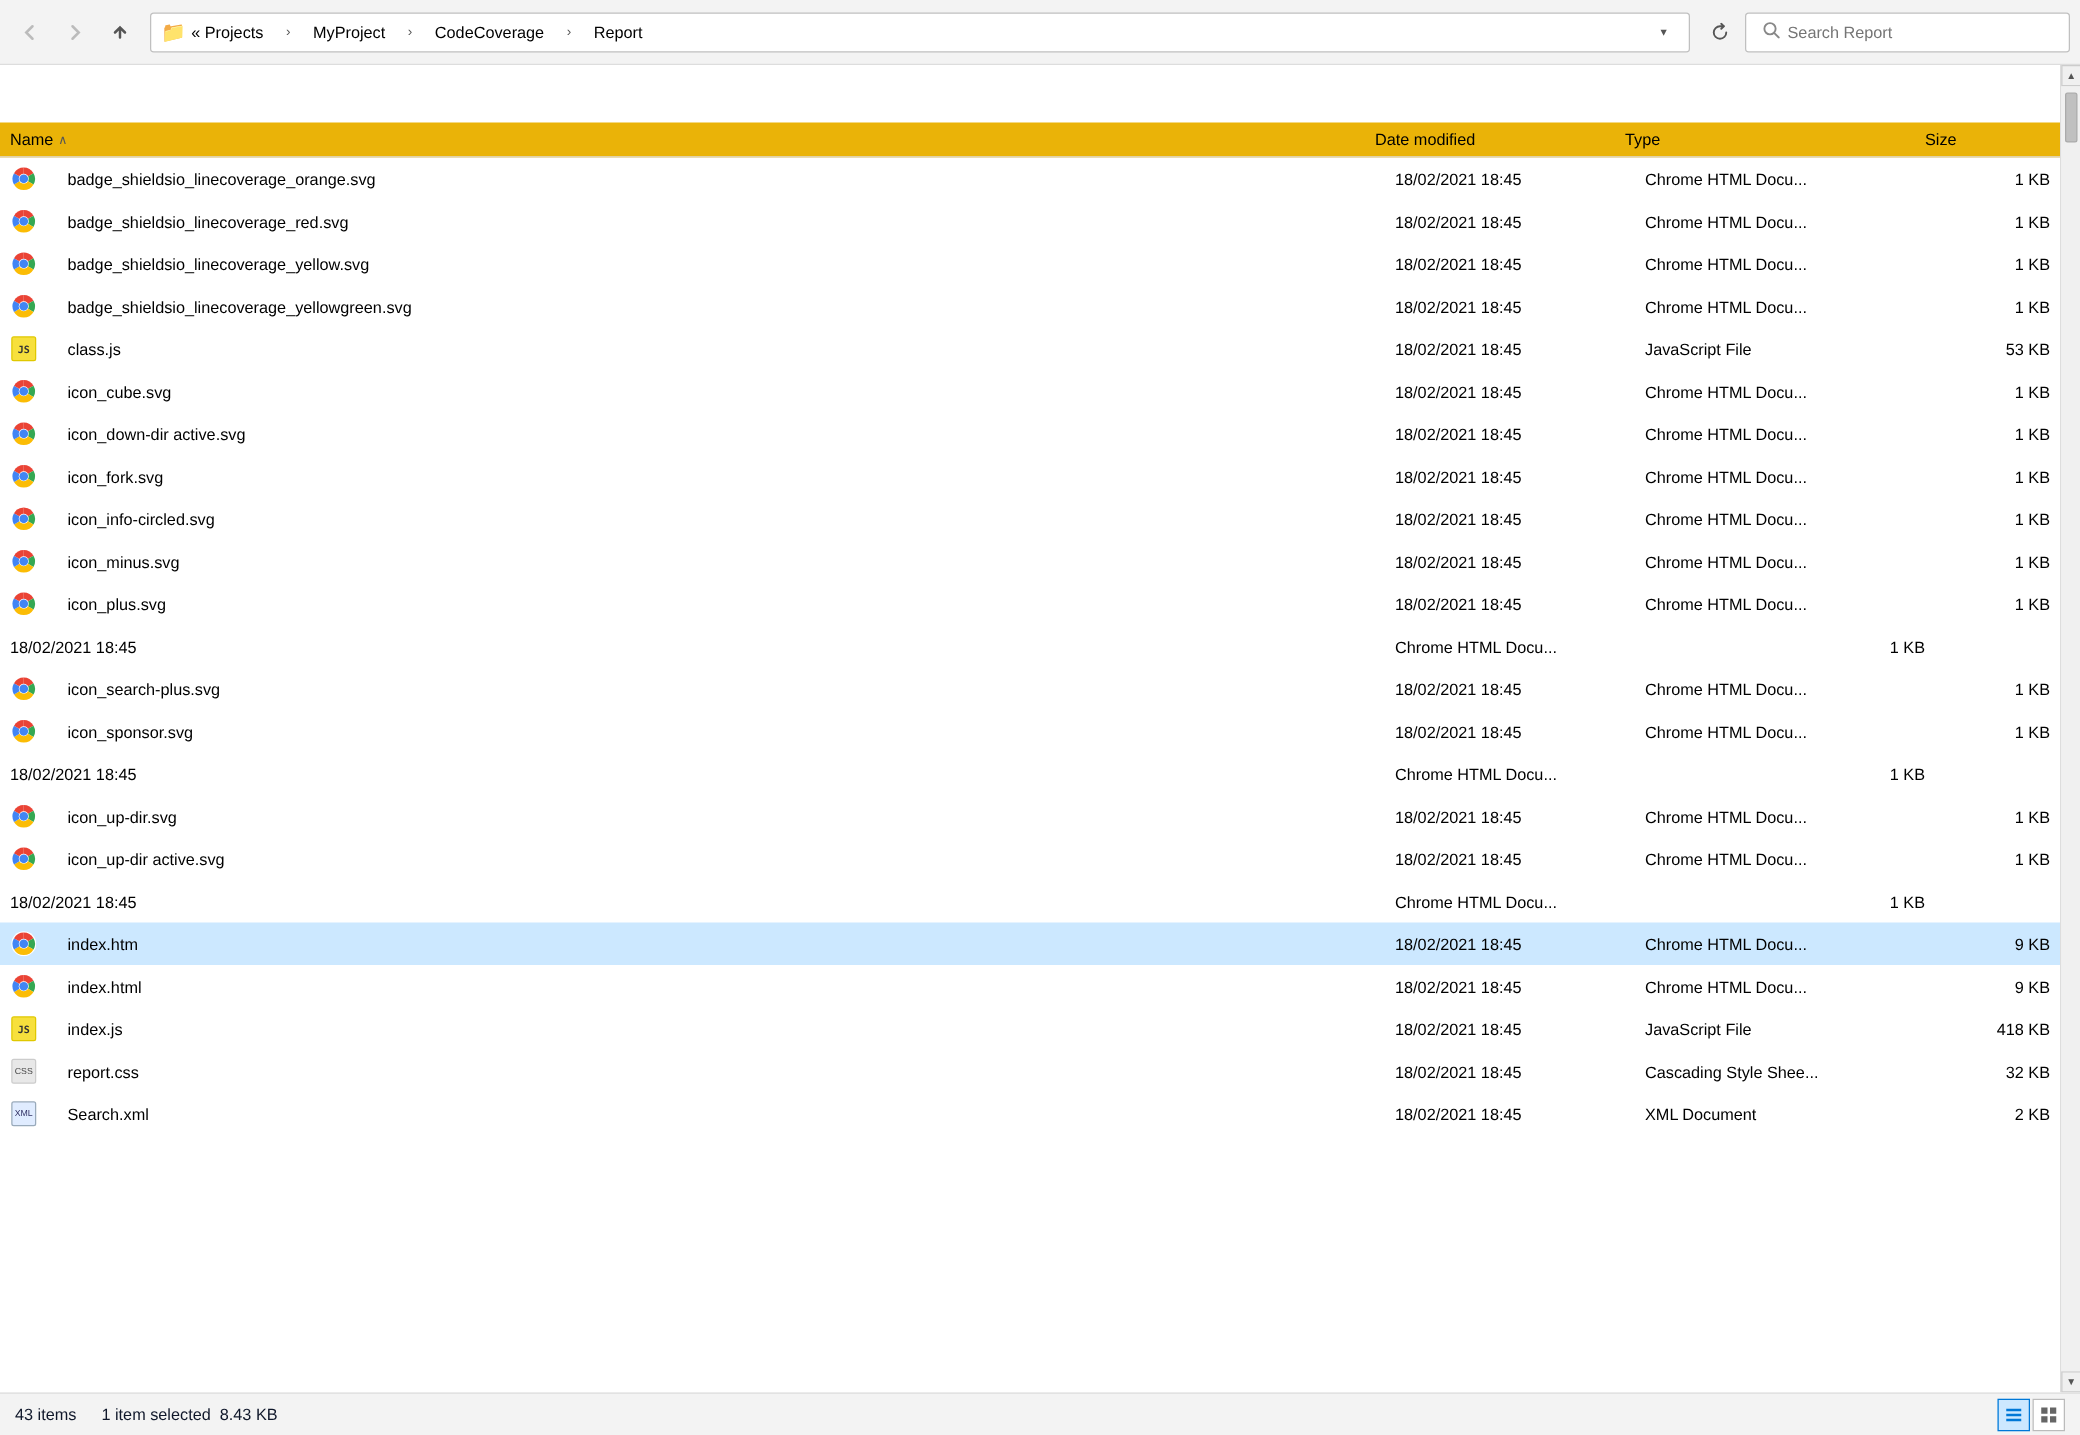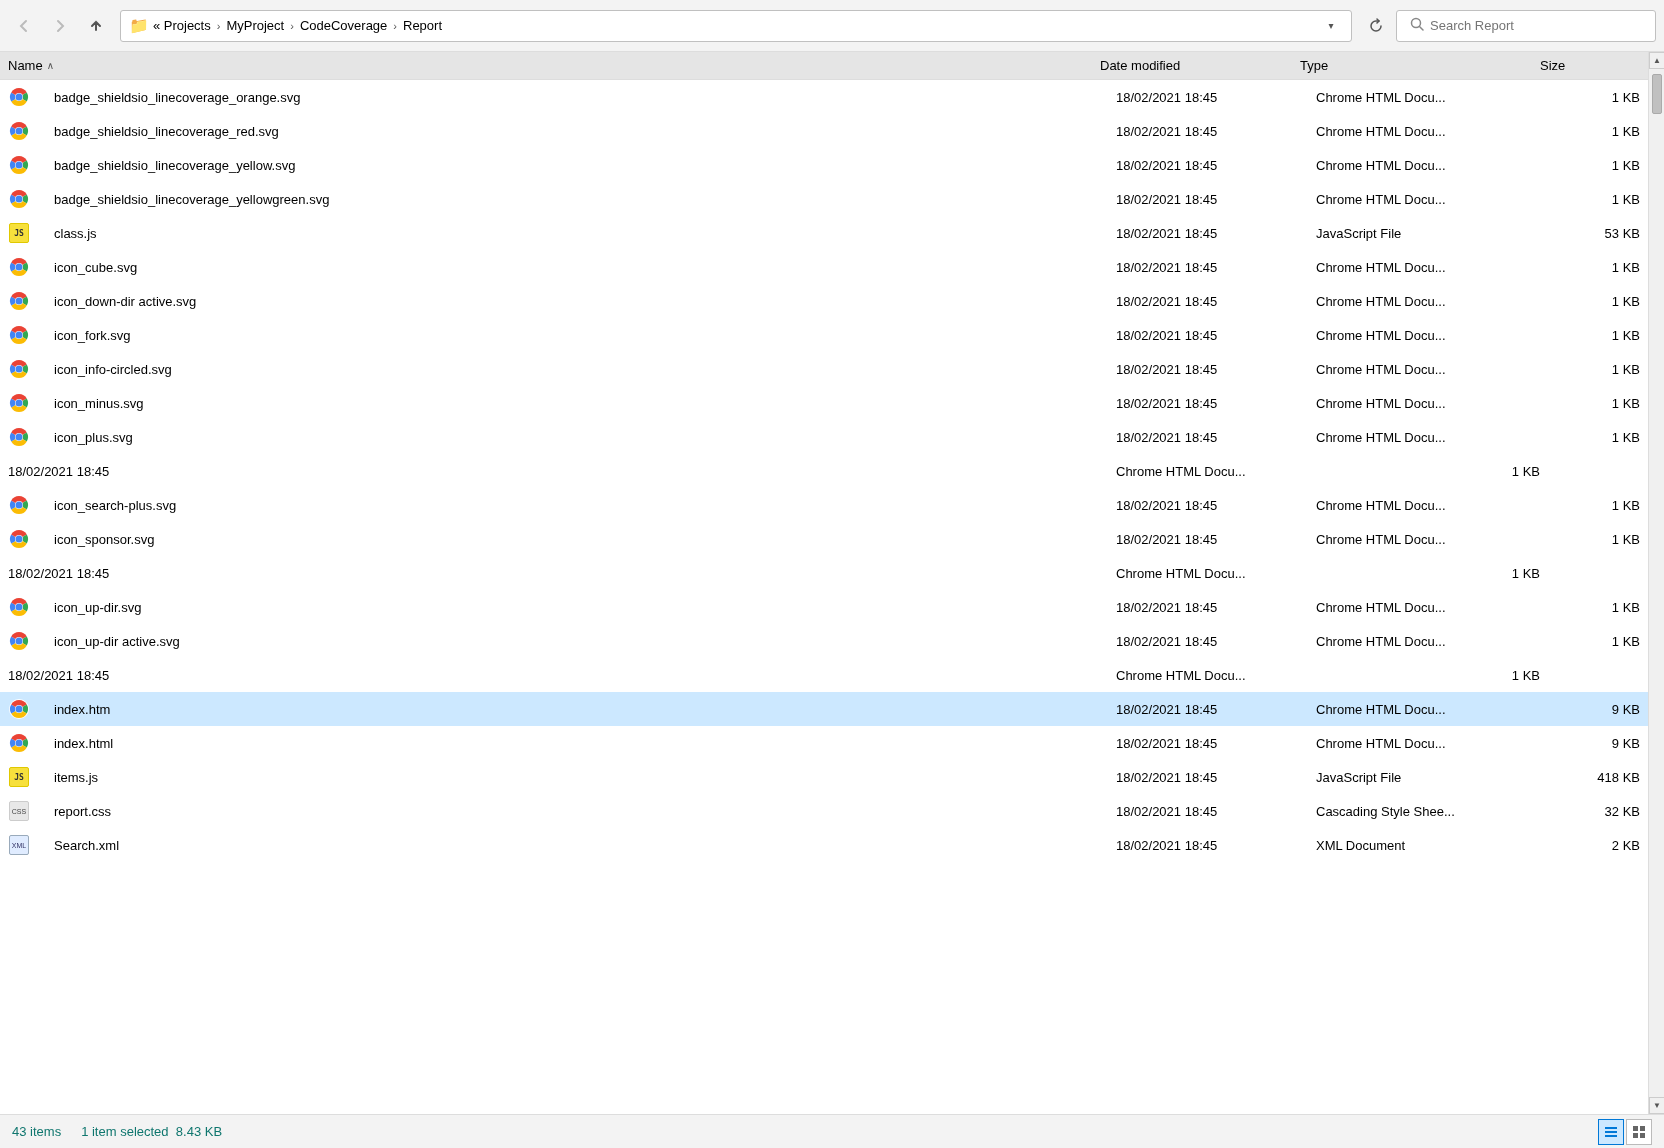--- a/index.html
+++ b/index.html
@@ -61,21 +61,21 @@
     }
 
     .address-folder-icon {
       font-size: 16px;
       color: #e8a000;
     }
 
     .address-path {
       display: flex;
       align-items: center;
-      gap: 4px;
+      gap: 16px;
       font-size: 13px;
       color: #000;
     }
 
     .address-path span { cursor: pointer; }
     .address-chevron { color: #555; font-size: 11px; margin: 0 2px; }
 
     .address-dropdown {
       width: 24px;
       height: 24px;
@@ -134,26 +134,27 @@
       display: flex;
       flex-direction: column;
       overflow: hidden;
       position: relative;
     }
 
     
     .col-headers {
       display: grid;
       grid-template-columns: 1fr 200px 240px 100px 16px;
-      background: #e5e5e5;
+      background: #eab308;
       border-bottom: 1px solid #ddd;
       height: 28px;
       align-items: center;
       padding: 0 8px;
       position: relative;
+      margin-top: 46px;
     }
 
     .col-header {
       font-size: 13px;
       color: #000;
       cursor: pointer;
       user-select: none;
       display: flex;
       align-items: center;
       gap: 4px;
@@ -206,21 +207,21 @@
     
     .status-bar {
       height: 34px;
       background: #f3f3f3;
       border-top: 1px solid #ddd;
       display: flex;
       align-items: center;
       padding: 0 12px;
       gap: 20px;
       font-size: 13px;
-      color: #0f766e;
+      color: #0f172a;
     }
 
     .status-bar .spacer { flex: 1; }
 
     .view-buttons {
       display: flex;
       gap: 2px;
     }
 
     .view-btn {
@@ -795,21 +796,21 @@
       </div>
       <div class="col-date">18/02/2021 18:45</div>
       <div class="col-type">Chrome HTML Docu...</div>
       <div class="col-size">9 KB</div>
     </div>
         <div class="file-row">
       <div class="file-name-cell">
         <div class="file-icon">
               <div class="js-icon">JS</div>
             </div>
-        <span>items.js</span>
+        <span>index.js</span>
       </div>
       <div class="col-date">18/02/2021 18:45</div>
       <div class="col-type">JavaScript File</div>
       <div class="col-size">418 KB</div>
     </div>
         <div class="file-row">
       <div class="file-name-cell">
         <div class="file-icon">
               <div class="css-icon" style="font-size:7px;color:#444;">CSS</div>
             </div>

